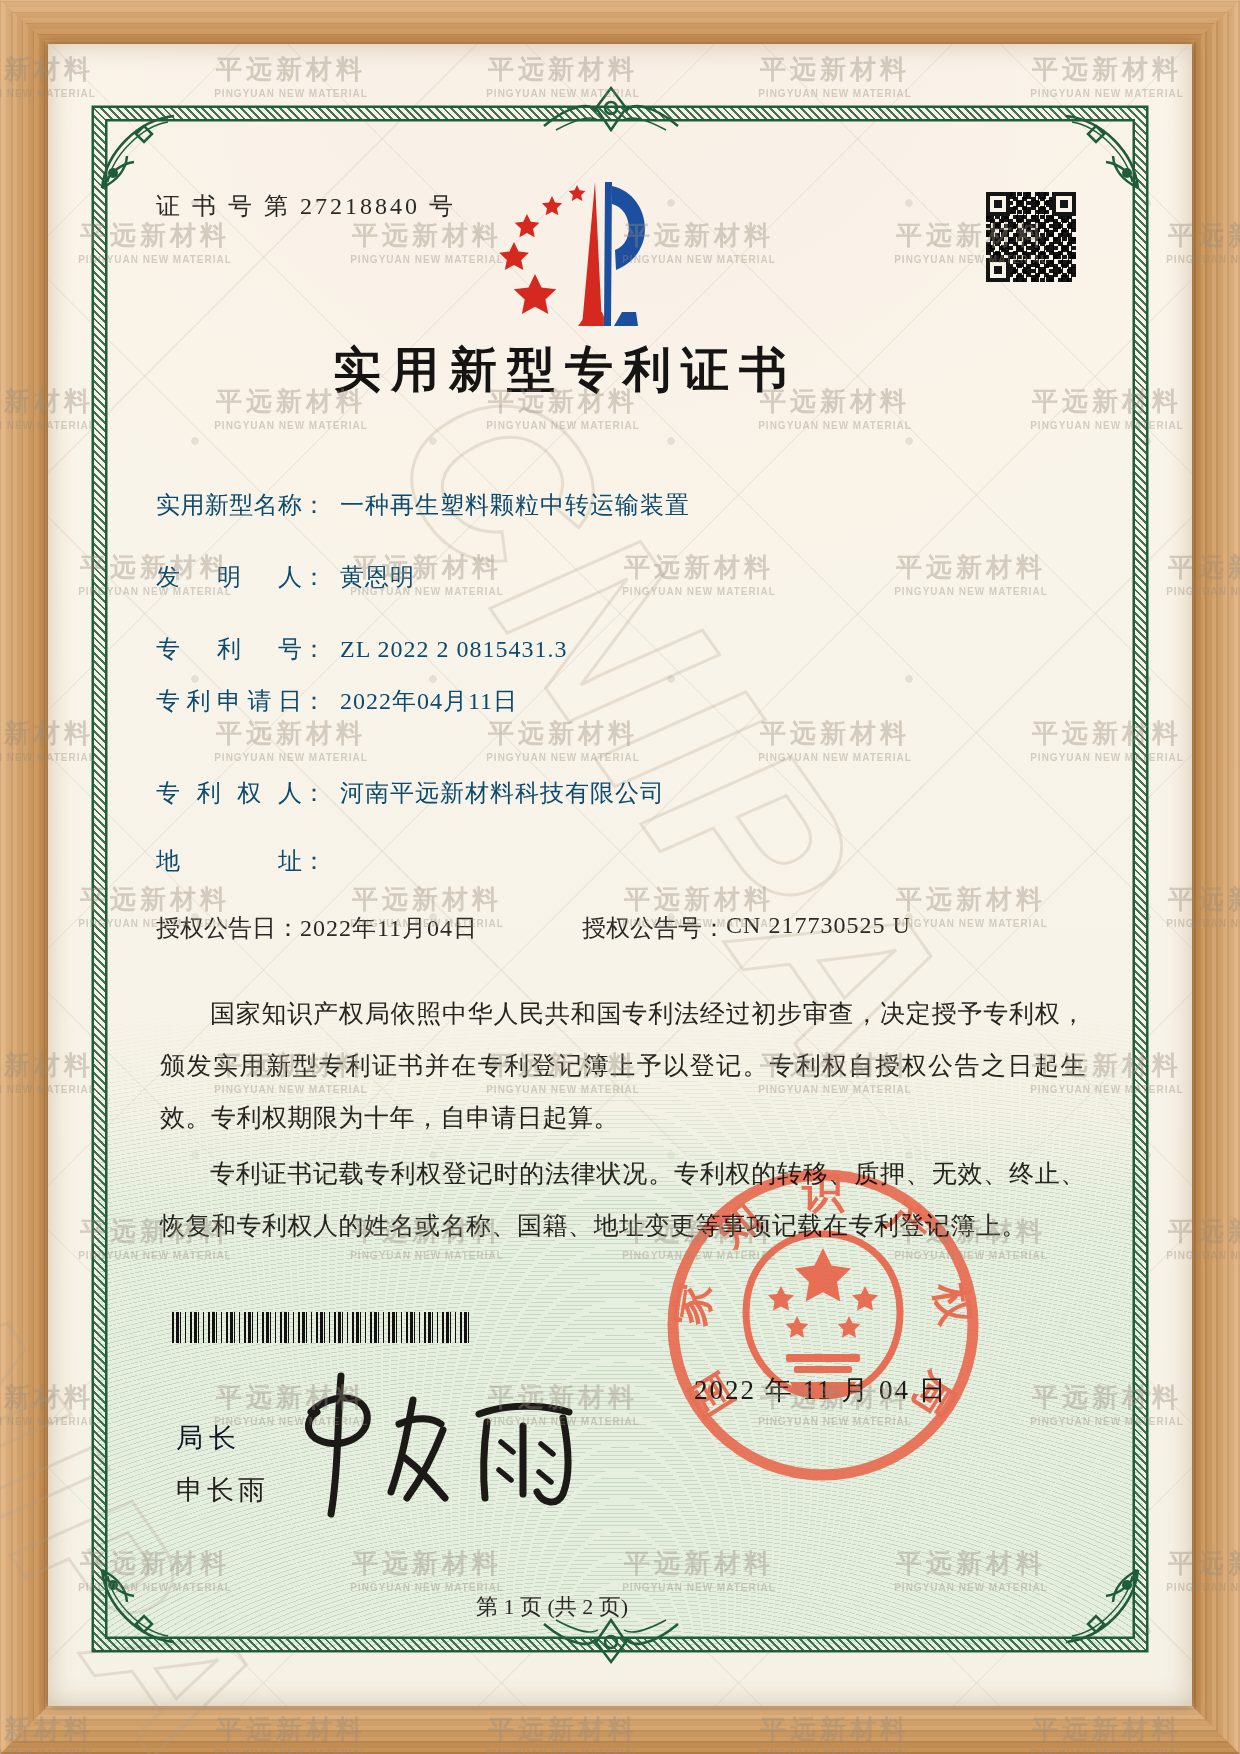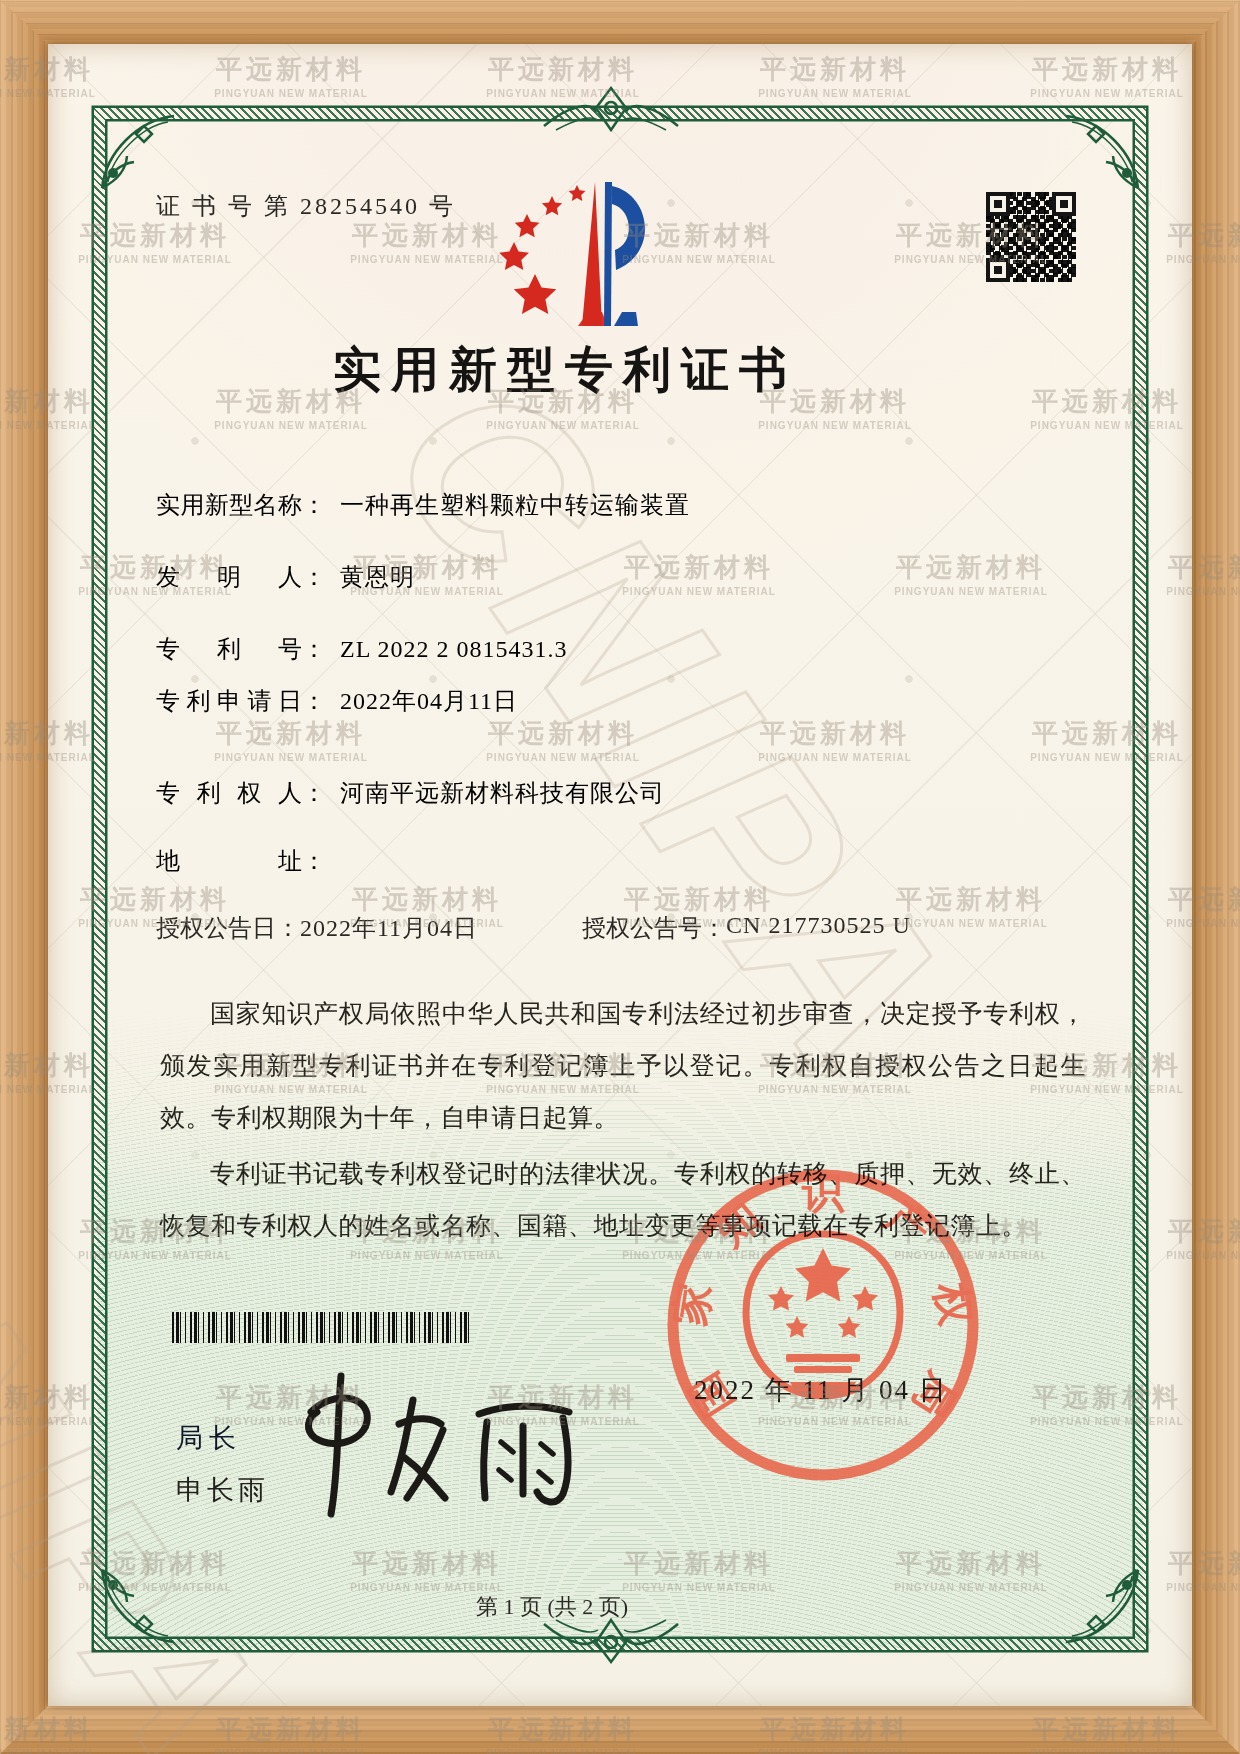--- a/index.html
+++ b/index.html
@@ -60,21 +60,21 @@
       repeating-conic-gradient(#151515 0% 25%,rgba(255,255,255,0) 0% 50%),
       repeating-conic-gradient(#151515 0% 25%,#f8f4ea 0% 50%);
       background-size:15px 15px,9px 9px;background-blend-mode:multiply;}
   .qr-finder{position:absolute;width:24px;height:24px;border:4px solid #151515;background:#f8f4ea;box-sizing:border-box;}
   .qr-finder::after{content:"";position:absolute;left:4px;top:4px;width:8px;height:8px;background:#151515;}
   .qr-f-tl{left:0;top:0;} .qr-f-tr{right:0;top:0;} .qr-f-bl{left:0;bottom:0;}
   .title{position:absolute;left:0;width:1130px;top:338px;text-align:center;
     font-family:"Liberation Sans","DejaVu Sans",sans-serif;font-weight:900;
     font-size:48px;letter-spacing:10px;color:#151412;}
   .frow{position:absolute;left:156px;right:120px;display:flex;align-items:flex-end;
-    font-size:24px;color:#000000;line-height:1.95;}
+    font-size:24px;color:#0c4a6e;line-height:1.95;}
   .flabel{flex:0 0 146px;text-align:justify;text-align-last:justify;}
   .fcolon{flex:0 0 auto;padding-right:14px;}
   .fvalue{flex:1 1 auto;letter-spacing:1px;max-width:700px;}
   .grant-row{position:absolute;left:156px;top:912px;font-size:24px;color:#2b2926;display:flex;justify-content:center;}
   .grant-pair{display:flex;}
   .grant-pair.second{margin-left:104px;}
   .paras{position:absolute;left:156px;right:150px;top:984px;font-size:25px;line-height:52px;
     color:#26241f;text-align:justify;letter-spacing:.5px;}
   .paras p{margin:4px;text-indent:2em;}
   .barcode{position:absolute;left:172px;top:1312px;width:297px;height:31px;background:
@@ -154,21 +154,21 @@
     <g fill="none" stroke="#1f5c39" stroke-width="2.5">
       <path d="M75 4 L90 24 L75 46 L60 24 Z"></path>
         <circle cx="75" cy="24" r="6"></circle>
       <path d="M8 42 C34 20 56 18 60 28 M142 42 C116 20 94 18 90 28"></path>
       <path d="M20 46 C42 34 56 32 62 36 M130 46 C108 34 94 32 88 36" stroke-width="1.5"></path>
     </g>
   </svg>
 
   <div class="layer">
 
-    <div class="cert-no">证 书 号 第 28254540 号</div>
+    <div class="cert-no">证 书 号 第 27218840 号</div>
 
     <svg class="logo" viewBox="0 0 176 152">
       <g fill="#d5281f">
         <path d="M57 96 l6.5 13.5 14.8 1.8 -10.9 10.2 2.9 14.6 -13.3 -7.3 -13.1 7.3 2.8 -14.6 -10.9 -10.2 14.7 -1.8 Z"></path>
         <path d="M36 64 l4.6 9.4 10.4 1.3 -7.7 7.2 2 10.2 -9.3 -5.1 -9.2 5.1 2 -10.2 -7.7 -7.2 10.3 -1.3 Z"></path>
         <path d="M49 36 l3.8 7.8 8.6 1 -6.3 6 1.6 8.5 -7.7 -4.2 -7.6 4.2 1.6 -8.5 -6.3 -6 8.5 -1 Z"></path>
         <path d="M74 18 l3.1 6.4 7 .9 -5.2 4.9 1.4 7 -6.3 -3.5 -6.3 3.5 1.3 -7 -5.1 -4.9 7 -.9 Z"></path>
         <path d="M99 7 l2.6 5.3 5.9 .7 -4.3 4.1 1.1 5.8 -5.3 -2.9 -5.2 2.9 1.1 -5.8 -4.3 -4.1 5.8 -.7 Z"></path>
         <path d="M104 148 L117 4 124 148 Z"></path>
         <path d="M100 148 l10 -14 14 0 6 14 Z" opacity=".95"></path>

